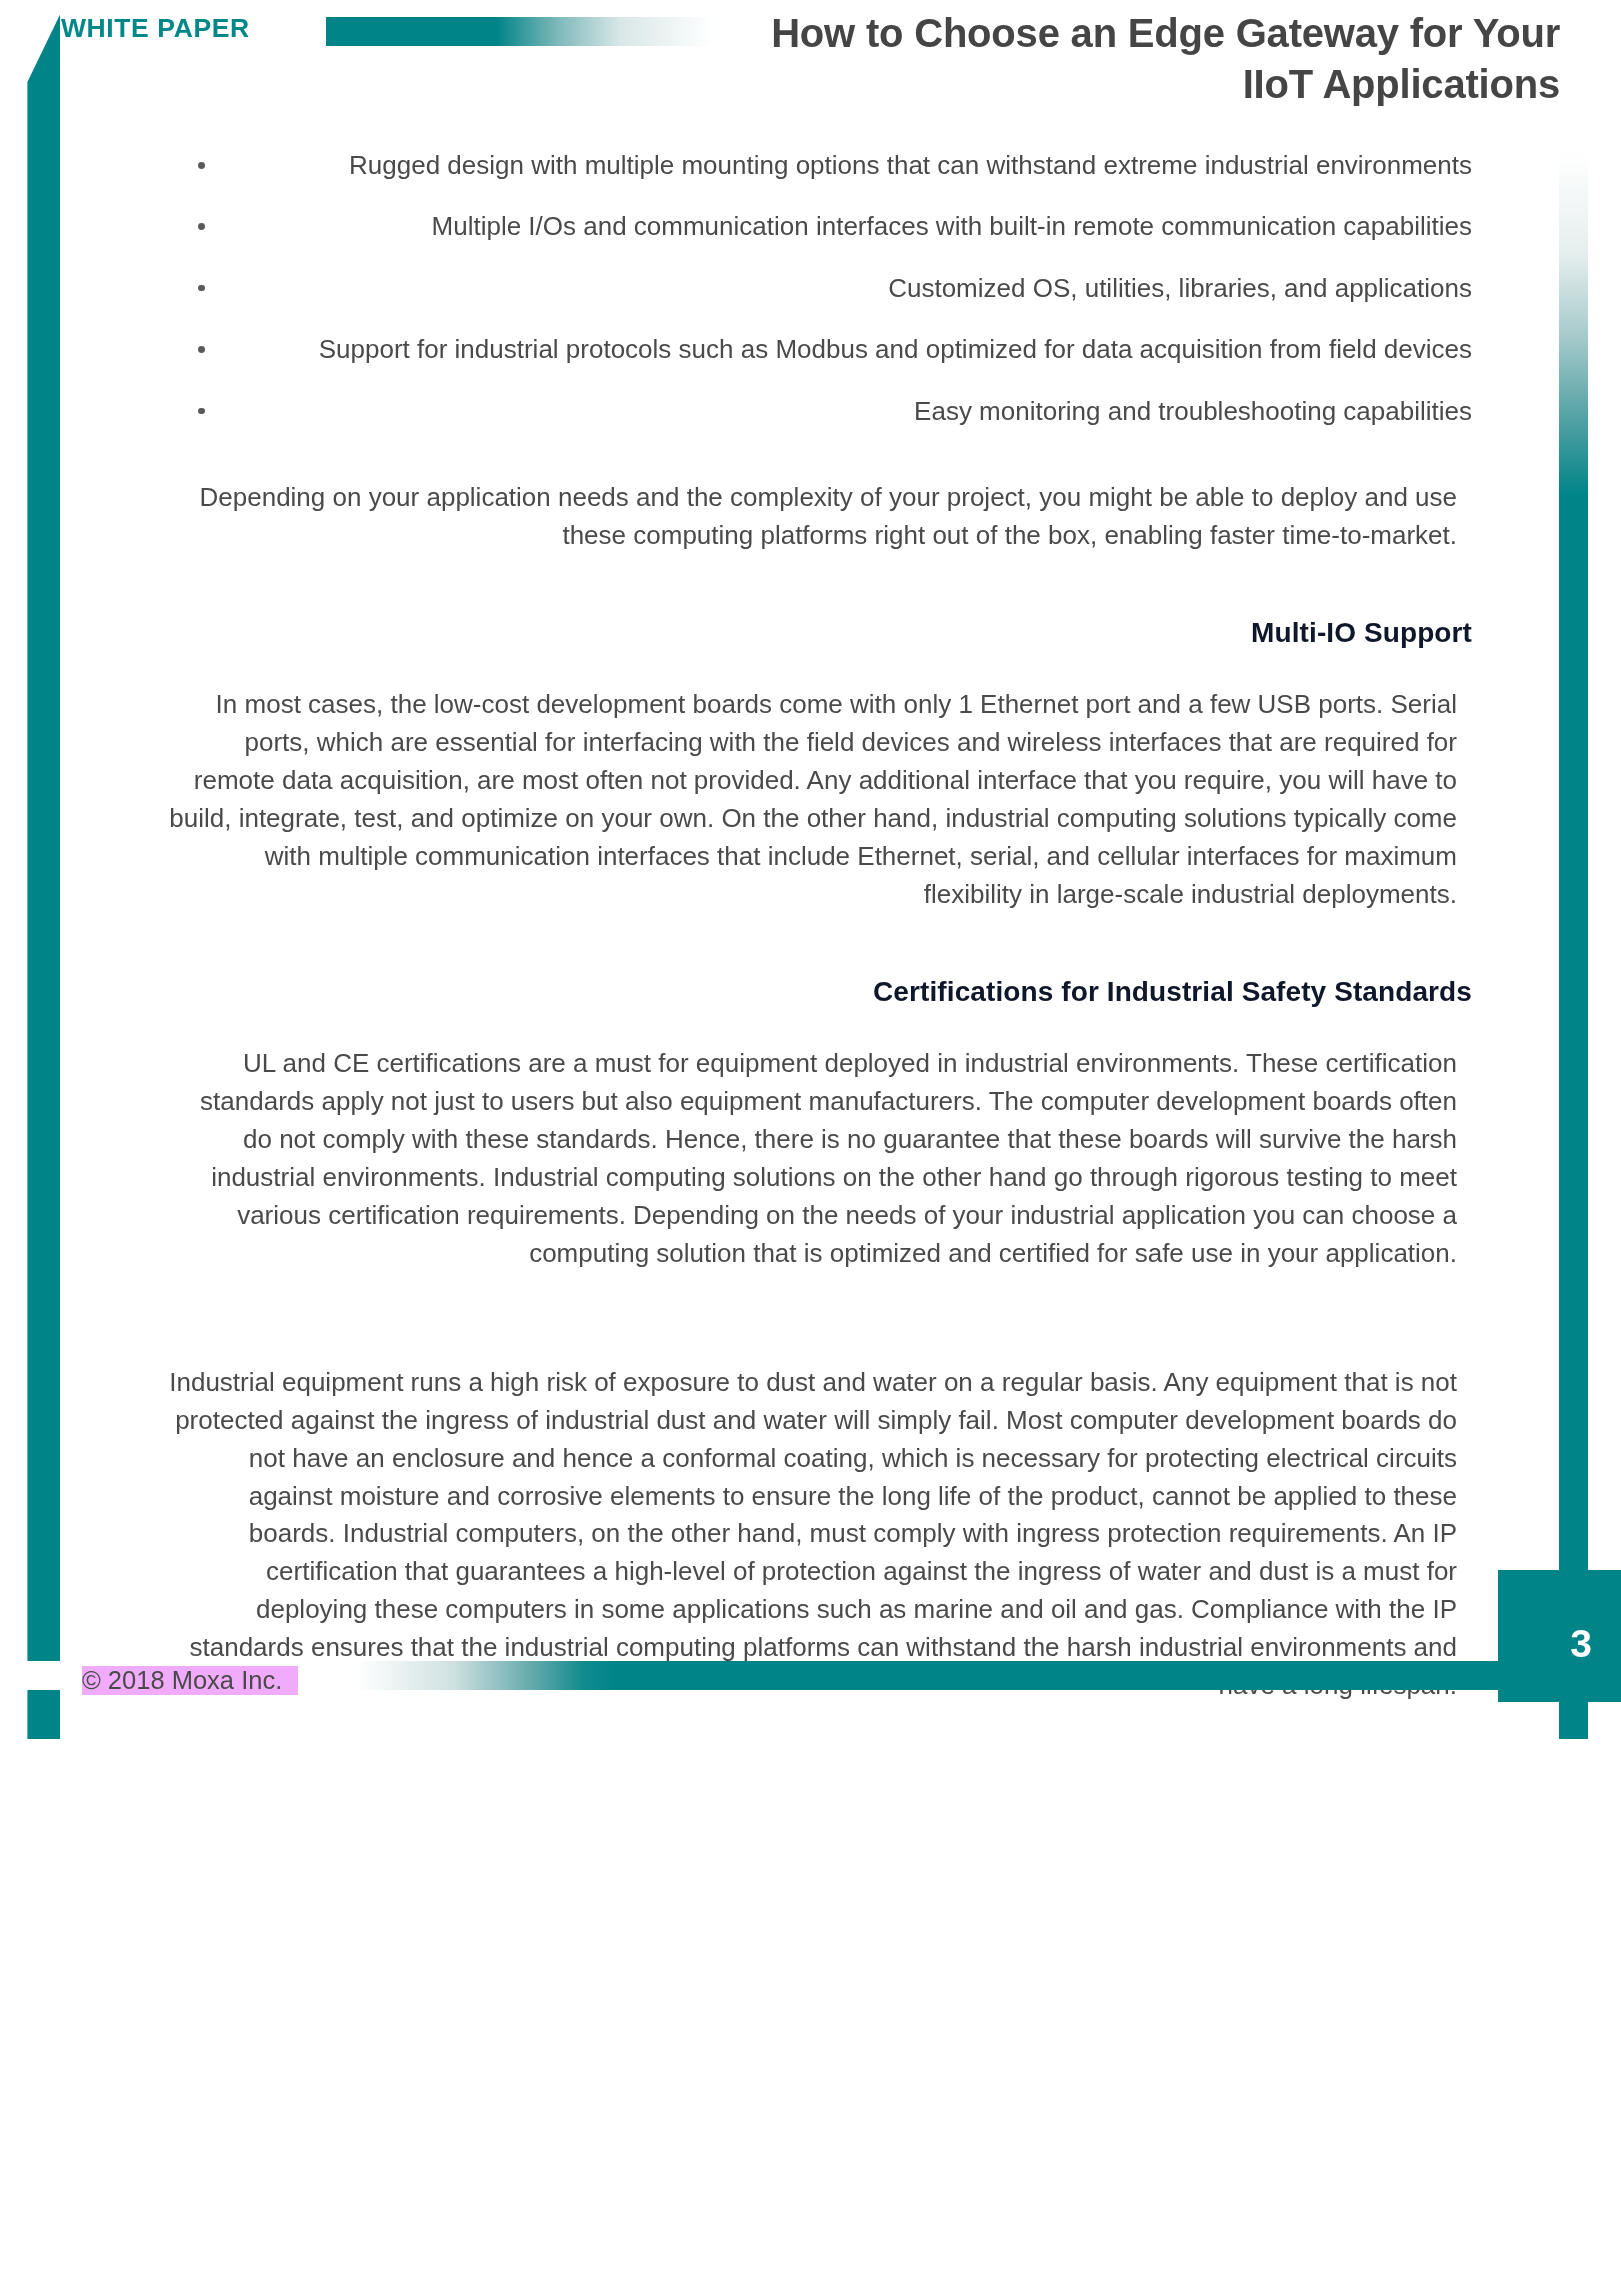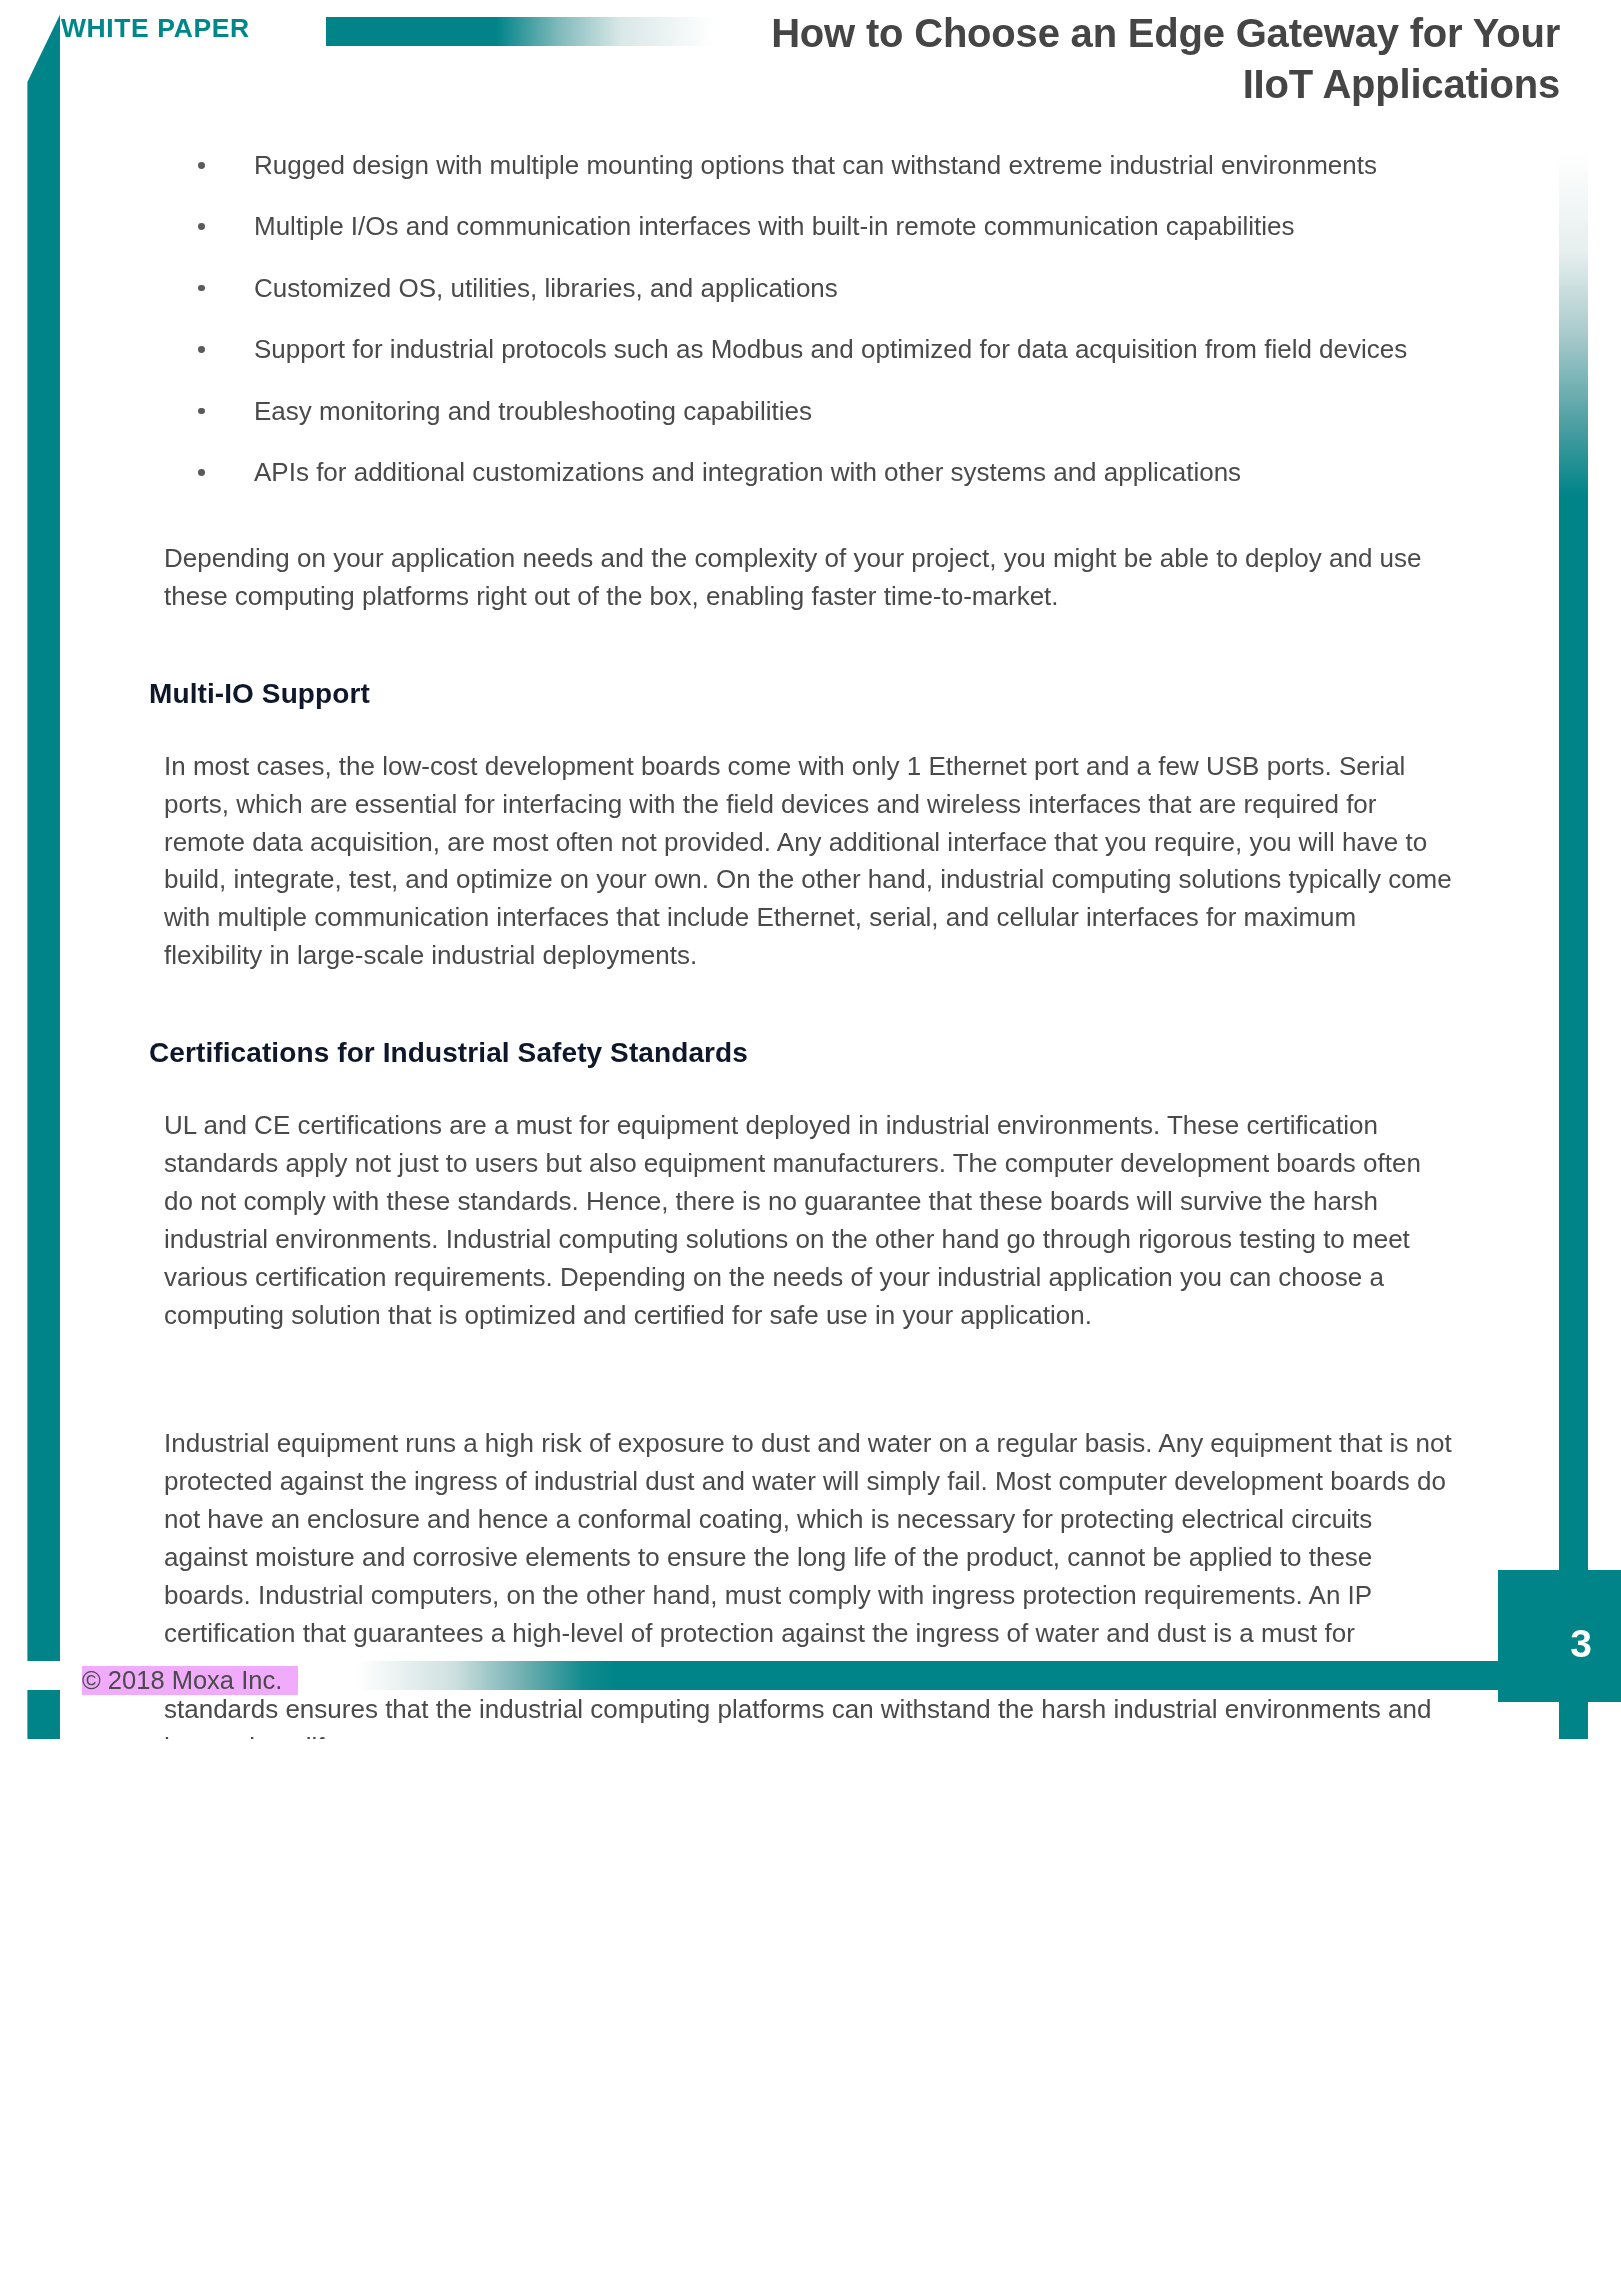--- a/index.html
+++ b/index.html
@@ -95,20 +95,21 @@
 
   
   .content {
     position: absolute;
     left: 149px;
     top: 147px;
     width: 1323px;
     color: #4a4a4a;
     font-size: 26px;
     line-height: 1.46;
+    text-align: right;
   }
 
   ul.bullets {
     list-style: none;
     margin: 0 0 0 0;
     padding: 0;
   }
   ul.bullets li {
     position: relative;
     padding-left: 105px;
@@ -217,24 +218,20 @@
         <span>Customized OS, utilities, libraries, and applications</span>
       </li>
       <li>
         <span class="bullet-dot"></span>
         <span>Support for industrial protocols such as Modbus and optimized for data acquisition from field devices</span>
       </li>
       <li>
         <span class="bullet-dot"></span>
         <span>Easy monitoring and troubleshooting capabilities</span>
       </li>
-      <li>
-        <span class="bullet-dot"></span>
-        <span>APIs for additional customizations and integration with other systems and applications</span>
-      </li>
     </ul>
 
     <div class="gap-after-bullets"></div>
 
     <p class="body-text">Depending on your application needs and the complexity of your project, you might be able to deploy and use these computing platforms right out of the box, enabling faster time-to-market.</p>
 
     <div class="gap-before-head"></div>
     <h2 class="section-head">Multi-IO Support</h2>
     <div class="gap-after-head"></div>
     <p class="body-text">In most cases, the low-cost development boards come with only 1 Ethernet port and a few USB ports. Serial ports, which are essential for interfacing with the field devices and wireless interfaces that are required for remote data acquisition, are most often not provided. Any additional interface that you require, you will have to build, integrate, test, and optimize on your own. On the other hand, industrial computing solutions typically come with multiple communication interfaces that include Ethernet, serial, and cellular interfaces for maximum flexibility in large-scale industrial deployments.</p>

